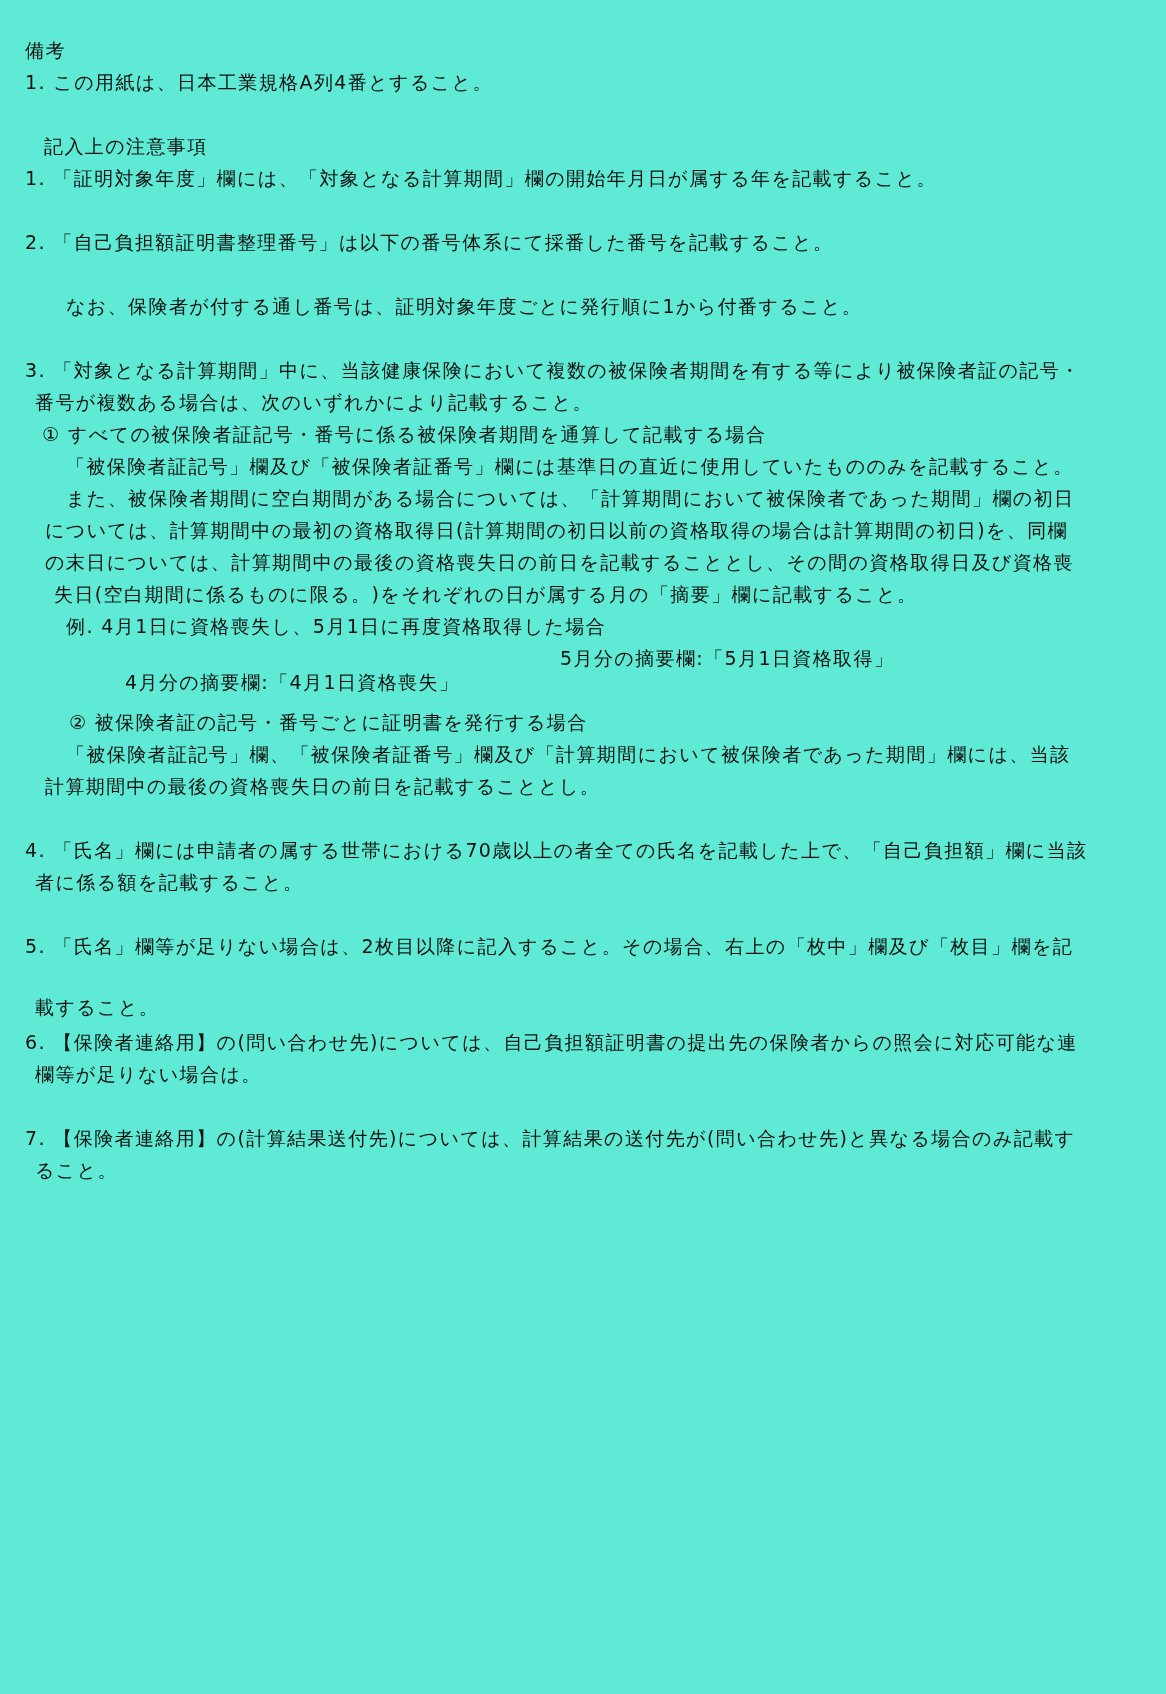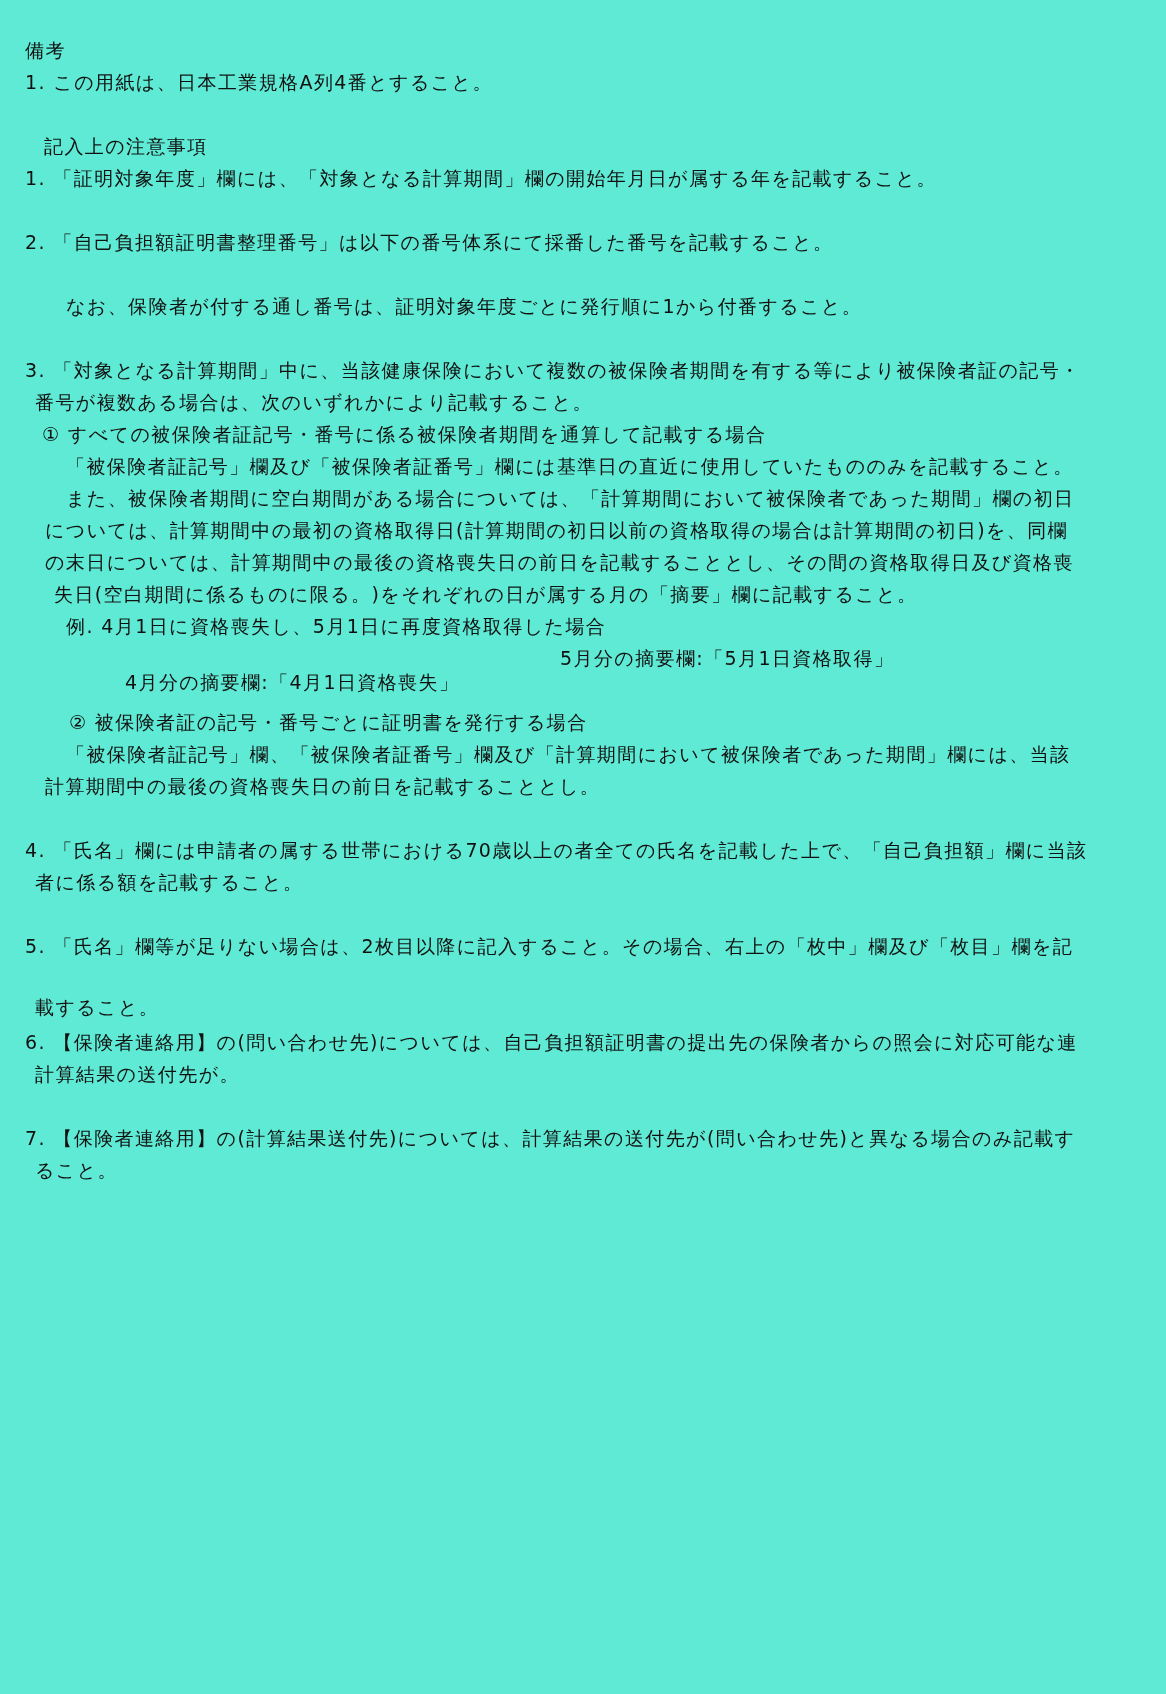--- a/index.html
+++ b/index.html
@@ -61,18 +61,18 @@
   <div class="line" style="left:66px; top:742px;">「被保険者証記号」欄、「被保険者証番号」欄及び「計算期間において被保険者であった期間」欄には、当該</div>
   <div class="line" style="left:45px; top:774px;">計算期間中の最後の資格喪失日の前日を記載することとし。</div>
 
   <div class="line" style="left:25px; top:838px;">4. 「氏名」欄には申請者の属する世帯における70歳以上の者全ての氏名を記載した上で、「自己負担額」欄に当該</div>
   <div class="line" style="left:35px; top:870px;">者に係る額を記載すること。</div>
 
   <div class="line" style="left:25px; top:934px;">5. 「氏名」欄等が足りない場合は、2枚目以降に記入すること。その場合、右上の「枚中」欄及び「枚目」欄を記</div>
   <div class="line" style="left:35px; top:995px;">載すること。</div>
 
   <div class="line" style="left:25px; top:1030px;">6. 【保険者連絡用】の(問い合わせ先)については、自己負担額証明書の提出先の保険者からの照会に対応可能な連</div>
-  <div class="line" style="left:35px; top:1062px;">計算結果の送付先が。</div>
+  <div class="line" style="left:35px; top:1062px;">欄等が足りない場合は。</div>
 
   <div class="line" style="left:25px; top:1126px;">7. 【保険者連絡用】の(計算結果送付先)については、計算結果の送付先が(問い合わせ先)と異なる場合のみ記載す</div>
   <div class="line" style="left:35px; top:1158px;">ること。</div>
 
 </div>
 
 </body></html>

